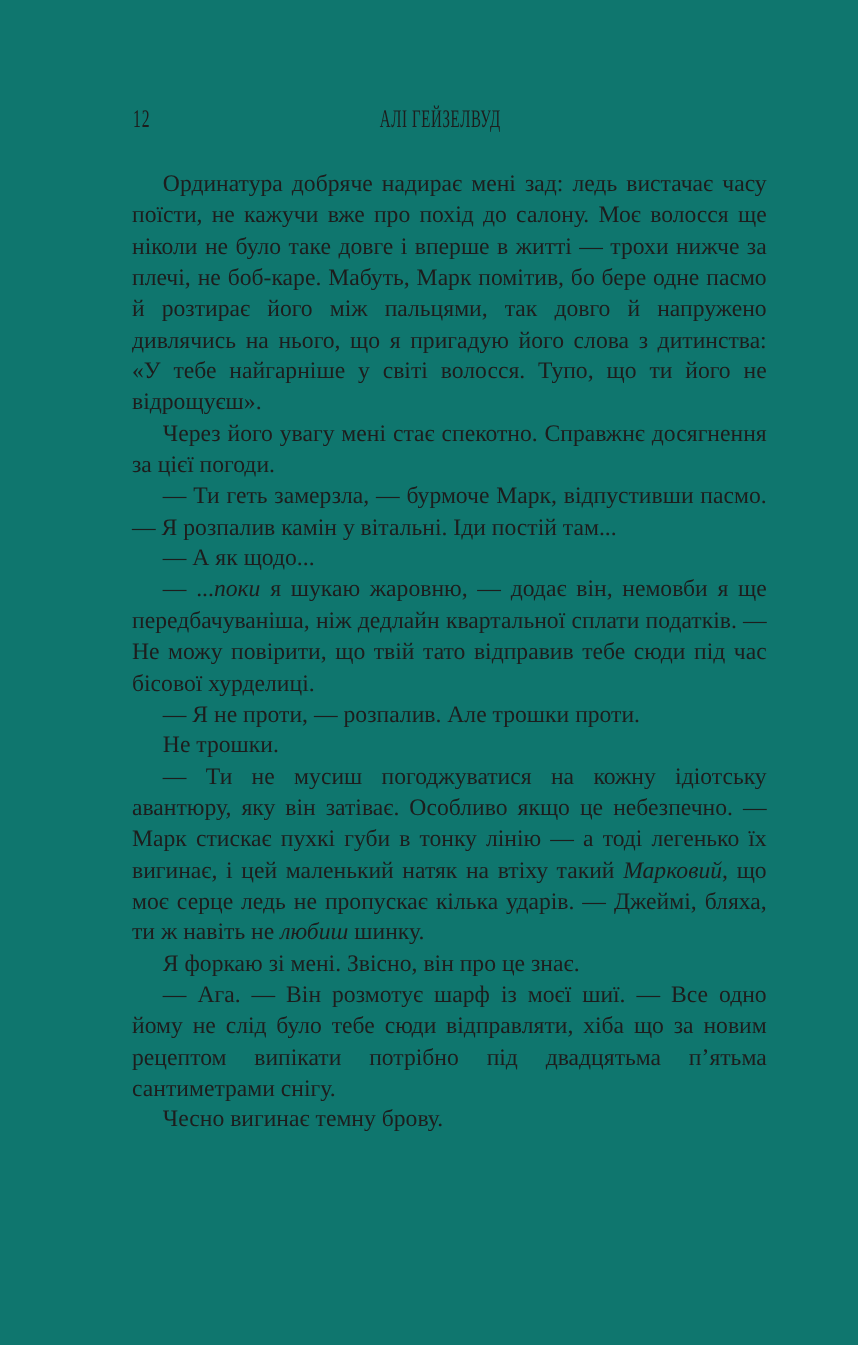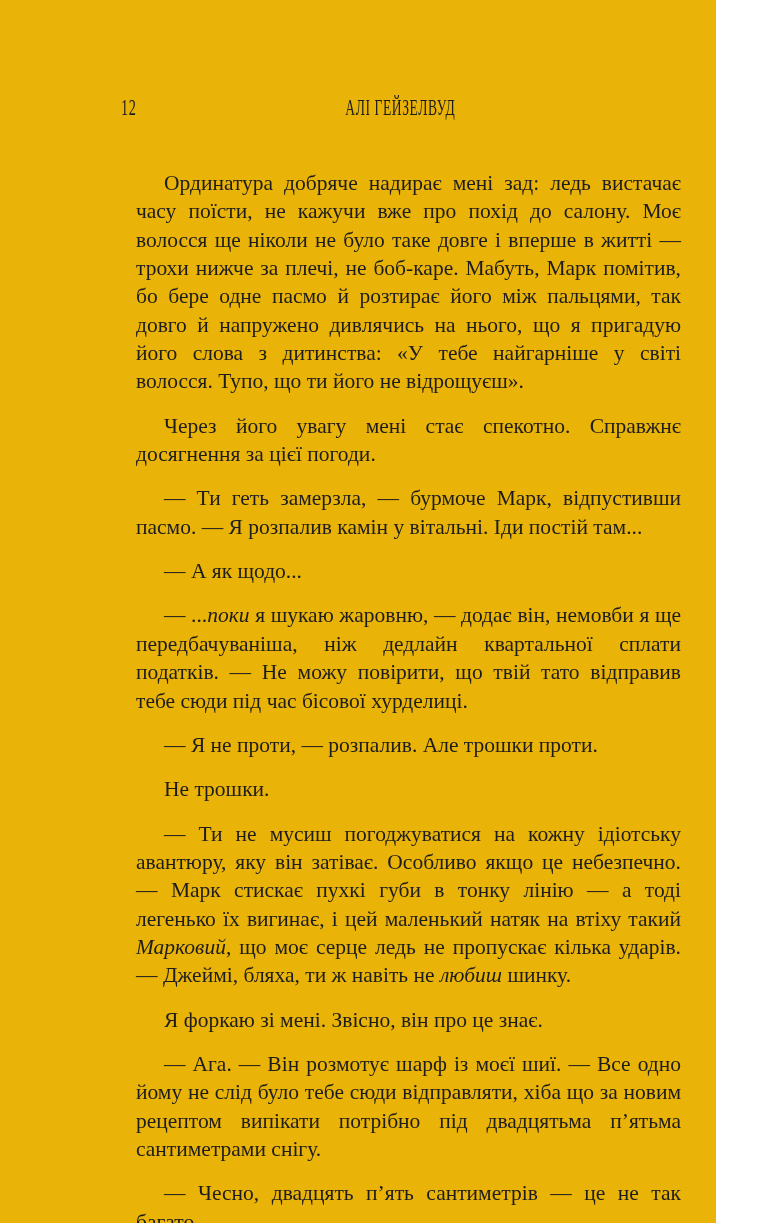--- a/index.html
+++ b/index.html
@@ -2,23 +2,23 @@
 <html lang="uk"><head>
 <meta charset="utf-8">
 <style>
   html, body {
     margin: 0;
     padding: 0;
     background: #ffffff;
   }
   .page {
     position: relative;
-    width: 716px;
+    width: 780px;
     height: 1223px;
-    background: #eab308;
+    background: #0f766e;
     overflow: hidden;
     font-family: "Liberation Serif", serif;
     color: #1d1d1d;
   }
   
   .running-head {
     position: absolute;
     top: 96px;
     left: 120px;
     width: 577px;
@@ -55,21 +55,21 @@
   .body-text {
     position: absolute;
     top: 153px;
     left: 120px;
     width: 577px;
     font-size: 21.5px;
     line-height: 28.35px;
     text-align: justify;
   }
   .body-text p {
-    margin: 16px;
+    margin: 0;
     padding: 0;
     text-indent: 28px;
   }
   .body-text i {
     font-style: italic;
   }
 </style>
 </head>
 <body>
 
@@ -87,17 +87,16 @@
   <p><span>Ординатура добряче надирає мені зад: ледь вистачає часу поїсти, не кажучи вже про похід до салону. Моє волосся ще ніколи не було таке довге і вперше в житті — трохи нижче за плечі, не боб-каре. Мабуть, Марк помітив, бо бере одне пасмо й розтирає його між пальцями, так довго й напружено дивлячись на нього, що я пригадую його слова з дитинства: «У тебе найгарніше у світі волосся. Тупо, що ти його не відрощуєш».</span></p>
       <p><span>Через його увагу мені стає спекотно. Справжнє досягнення за цієї погоди.</span></p>
       <p><span>— Ти геть замерзла, — бурмоче Марк, відпустивши пасмо. — Я розпалив камін у вітальні. Іди постій там...</span></p>
       <p><span>— А як щодо...</span></p>
       <p><span>— ...</span><i>поки</i><span> я шукаю жаровню, — додає він, немовби я ще передбачуваніша, ніж дедлайн квартальної сплати податків. — Не можу повірити, що твій тато відправив тебе сюди під час бісової хурделиці.</span></p>
       <p><span>— Я не проти, — розпалив. Але трошки проти.</span></p>
       <p><span>Не трошки.</span></p>
       <p><span>— Ти не мусиш погоджуватися на кожну ідіотську авантюру, яку він затіває. Особливо якщо це небезпечно. — Марк стискає пухкі губи в тонку лінію — а тоді легенько їх вигинає, і цей маленький натяк на втіху такий </span><i>Марковий</i><span>, що моє серце ледь не пропускає кілька ударів. — Джеймі, бляха, ти ж навіть не </span><i>любиш</i><span> шинку.</span></p>
       <p><span>Я форкаю зі мені. Звісно, він про це знає.</span></p>
       <p><span>— Ага. — Він розмотує шарф із моєї шиї. — Все одно йому не слід було тебе сюди відправляти, хіба що за новим рецептом випікати потрібно під двадцятьма п’ятьма сантиметрами снігу.</span></p>
-      <p><span>— Чесно, двадцять п’ять сантиметрів — це не так багато.</span></p>
       <p><span>Чесно вигинає темну брову.</span></p>
     </main>
 
 </div>
 
 </body></html>

